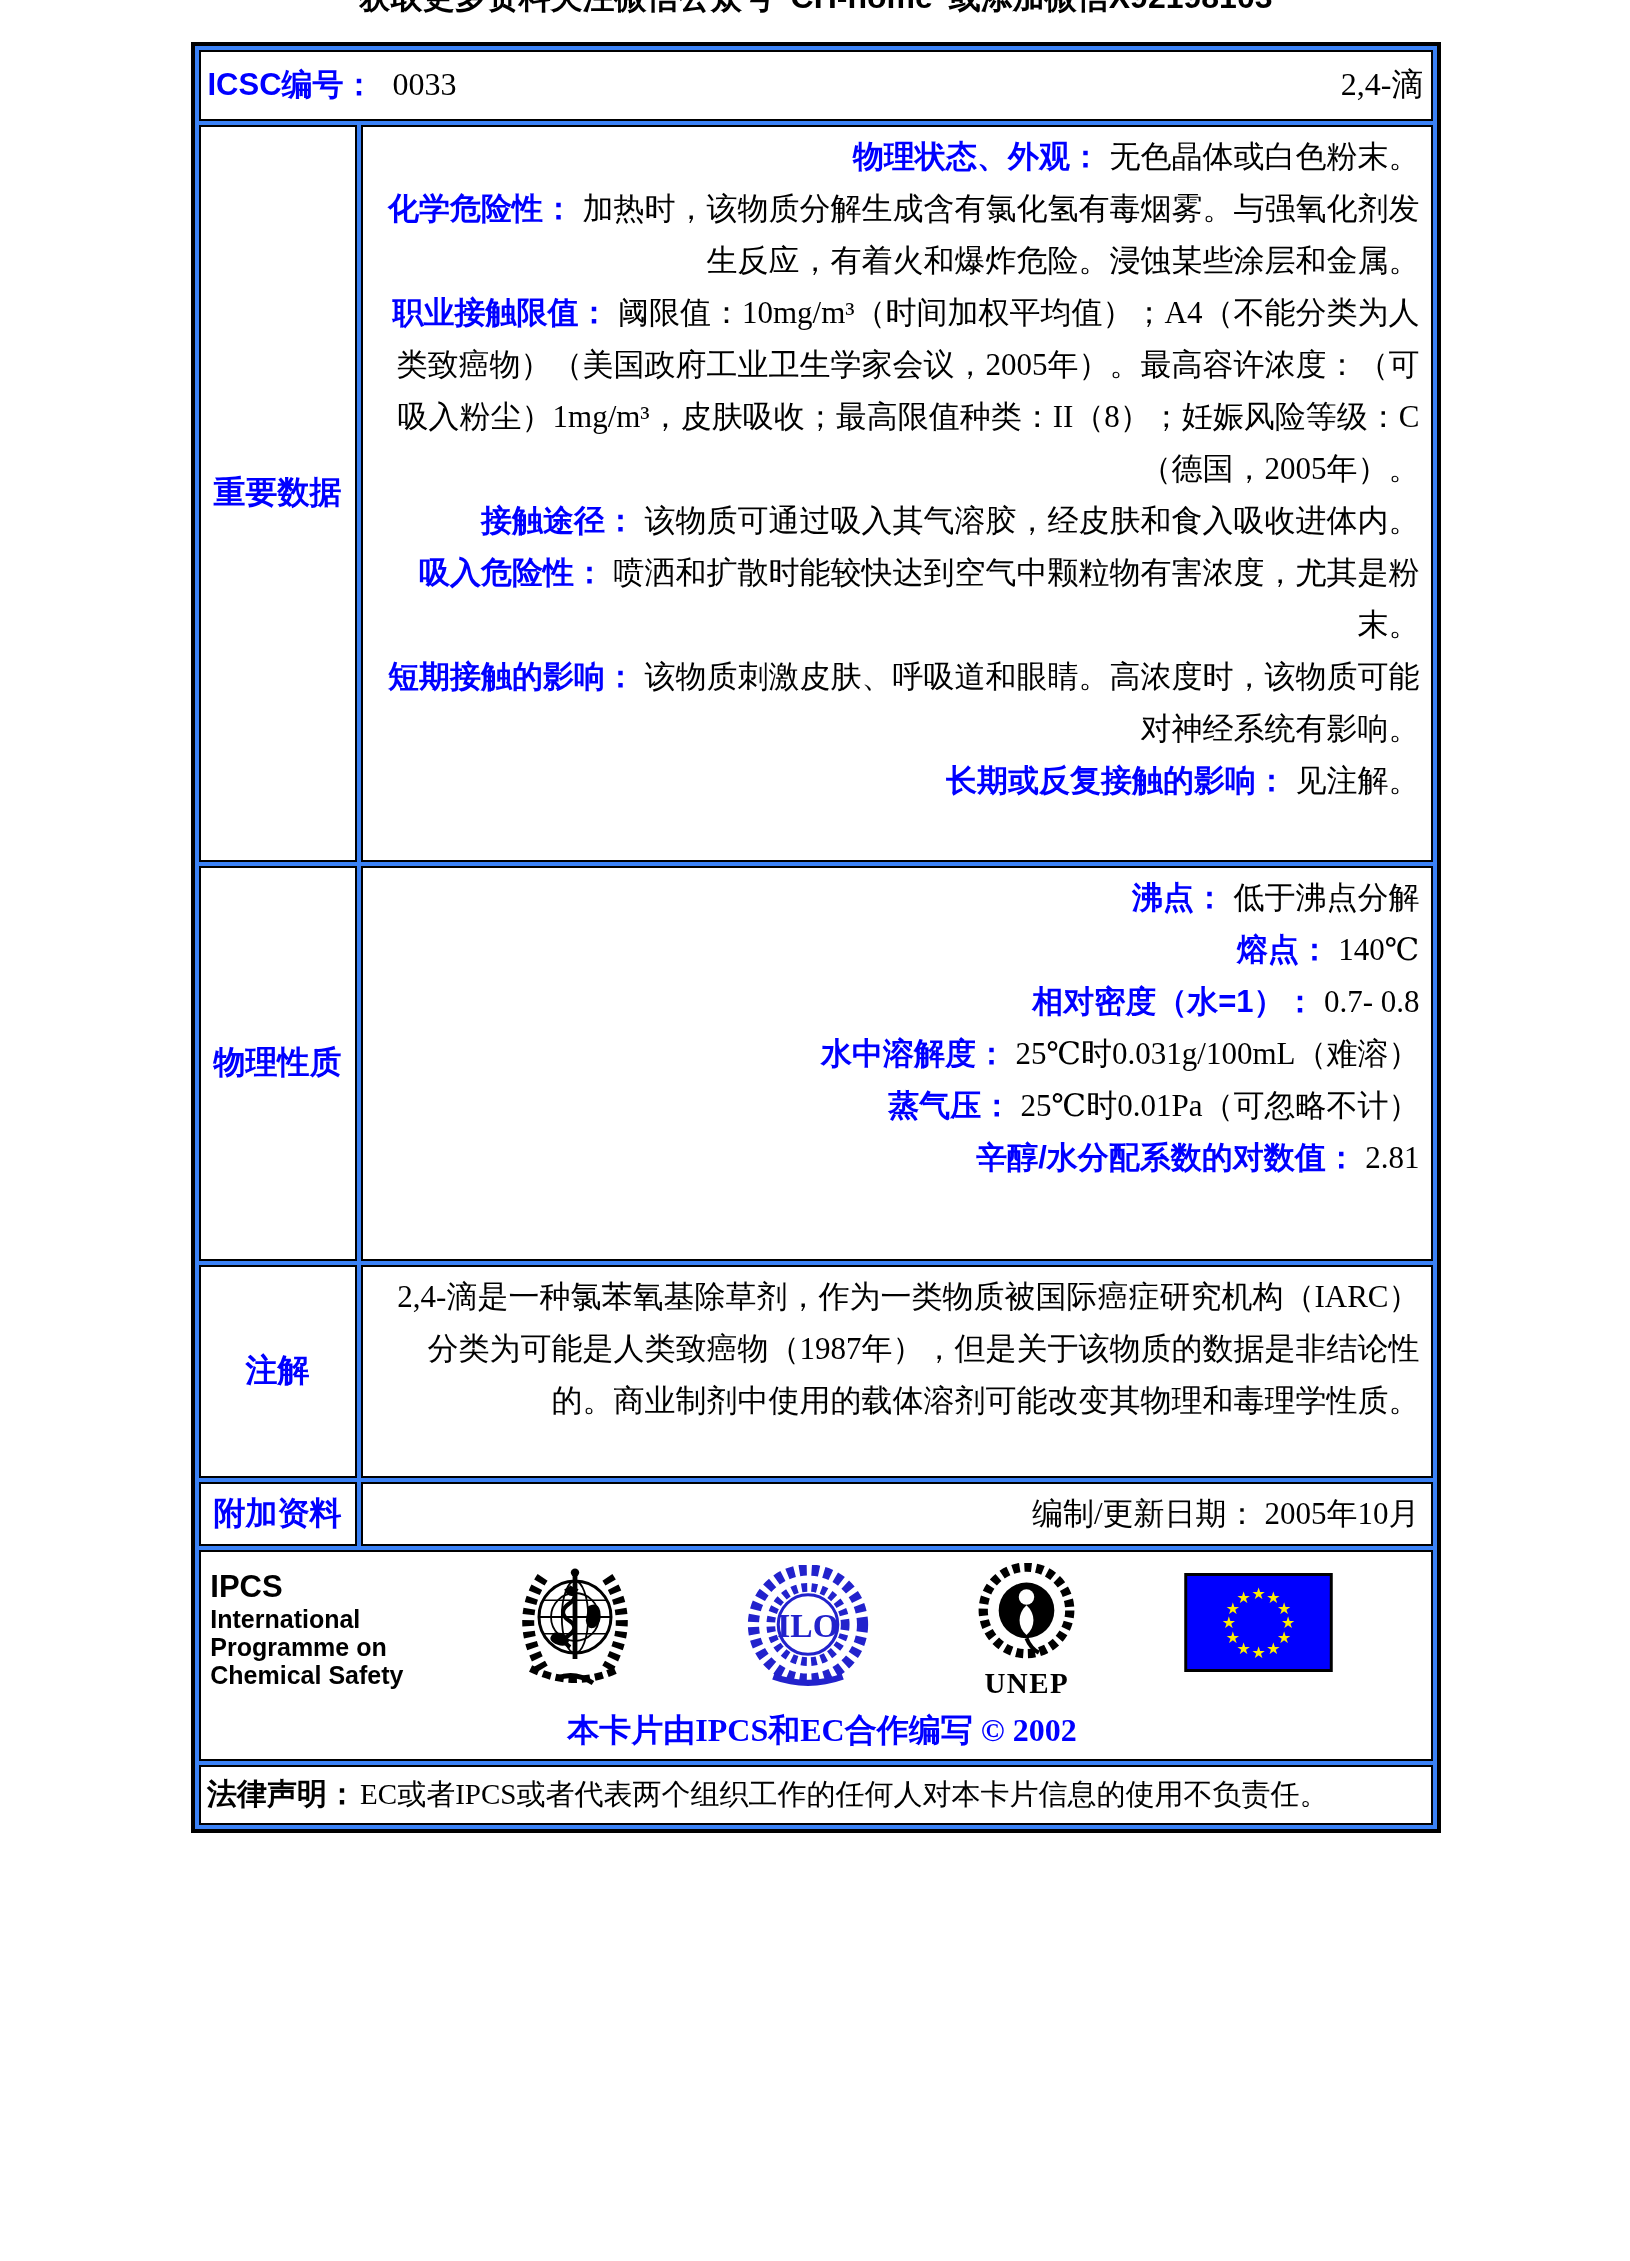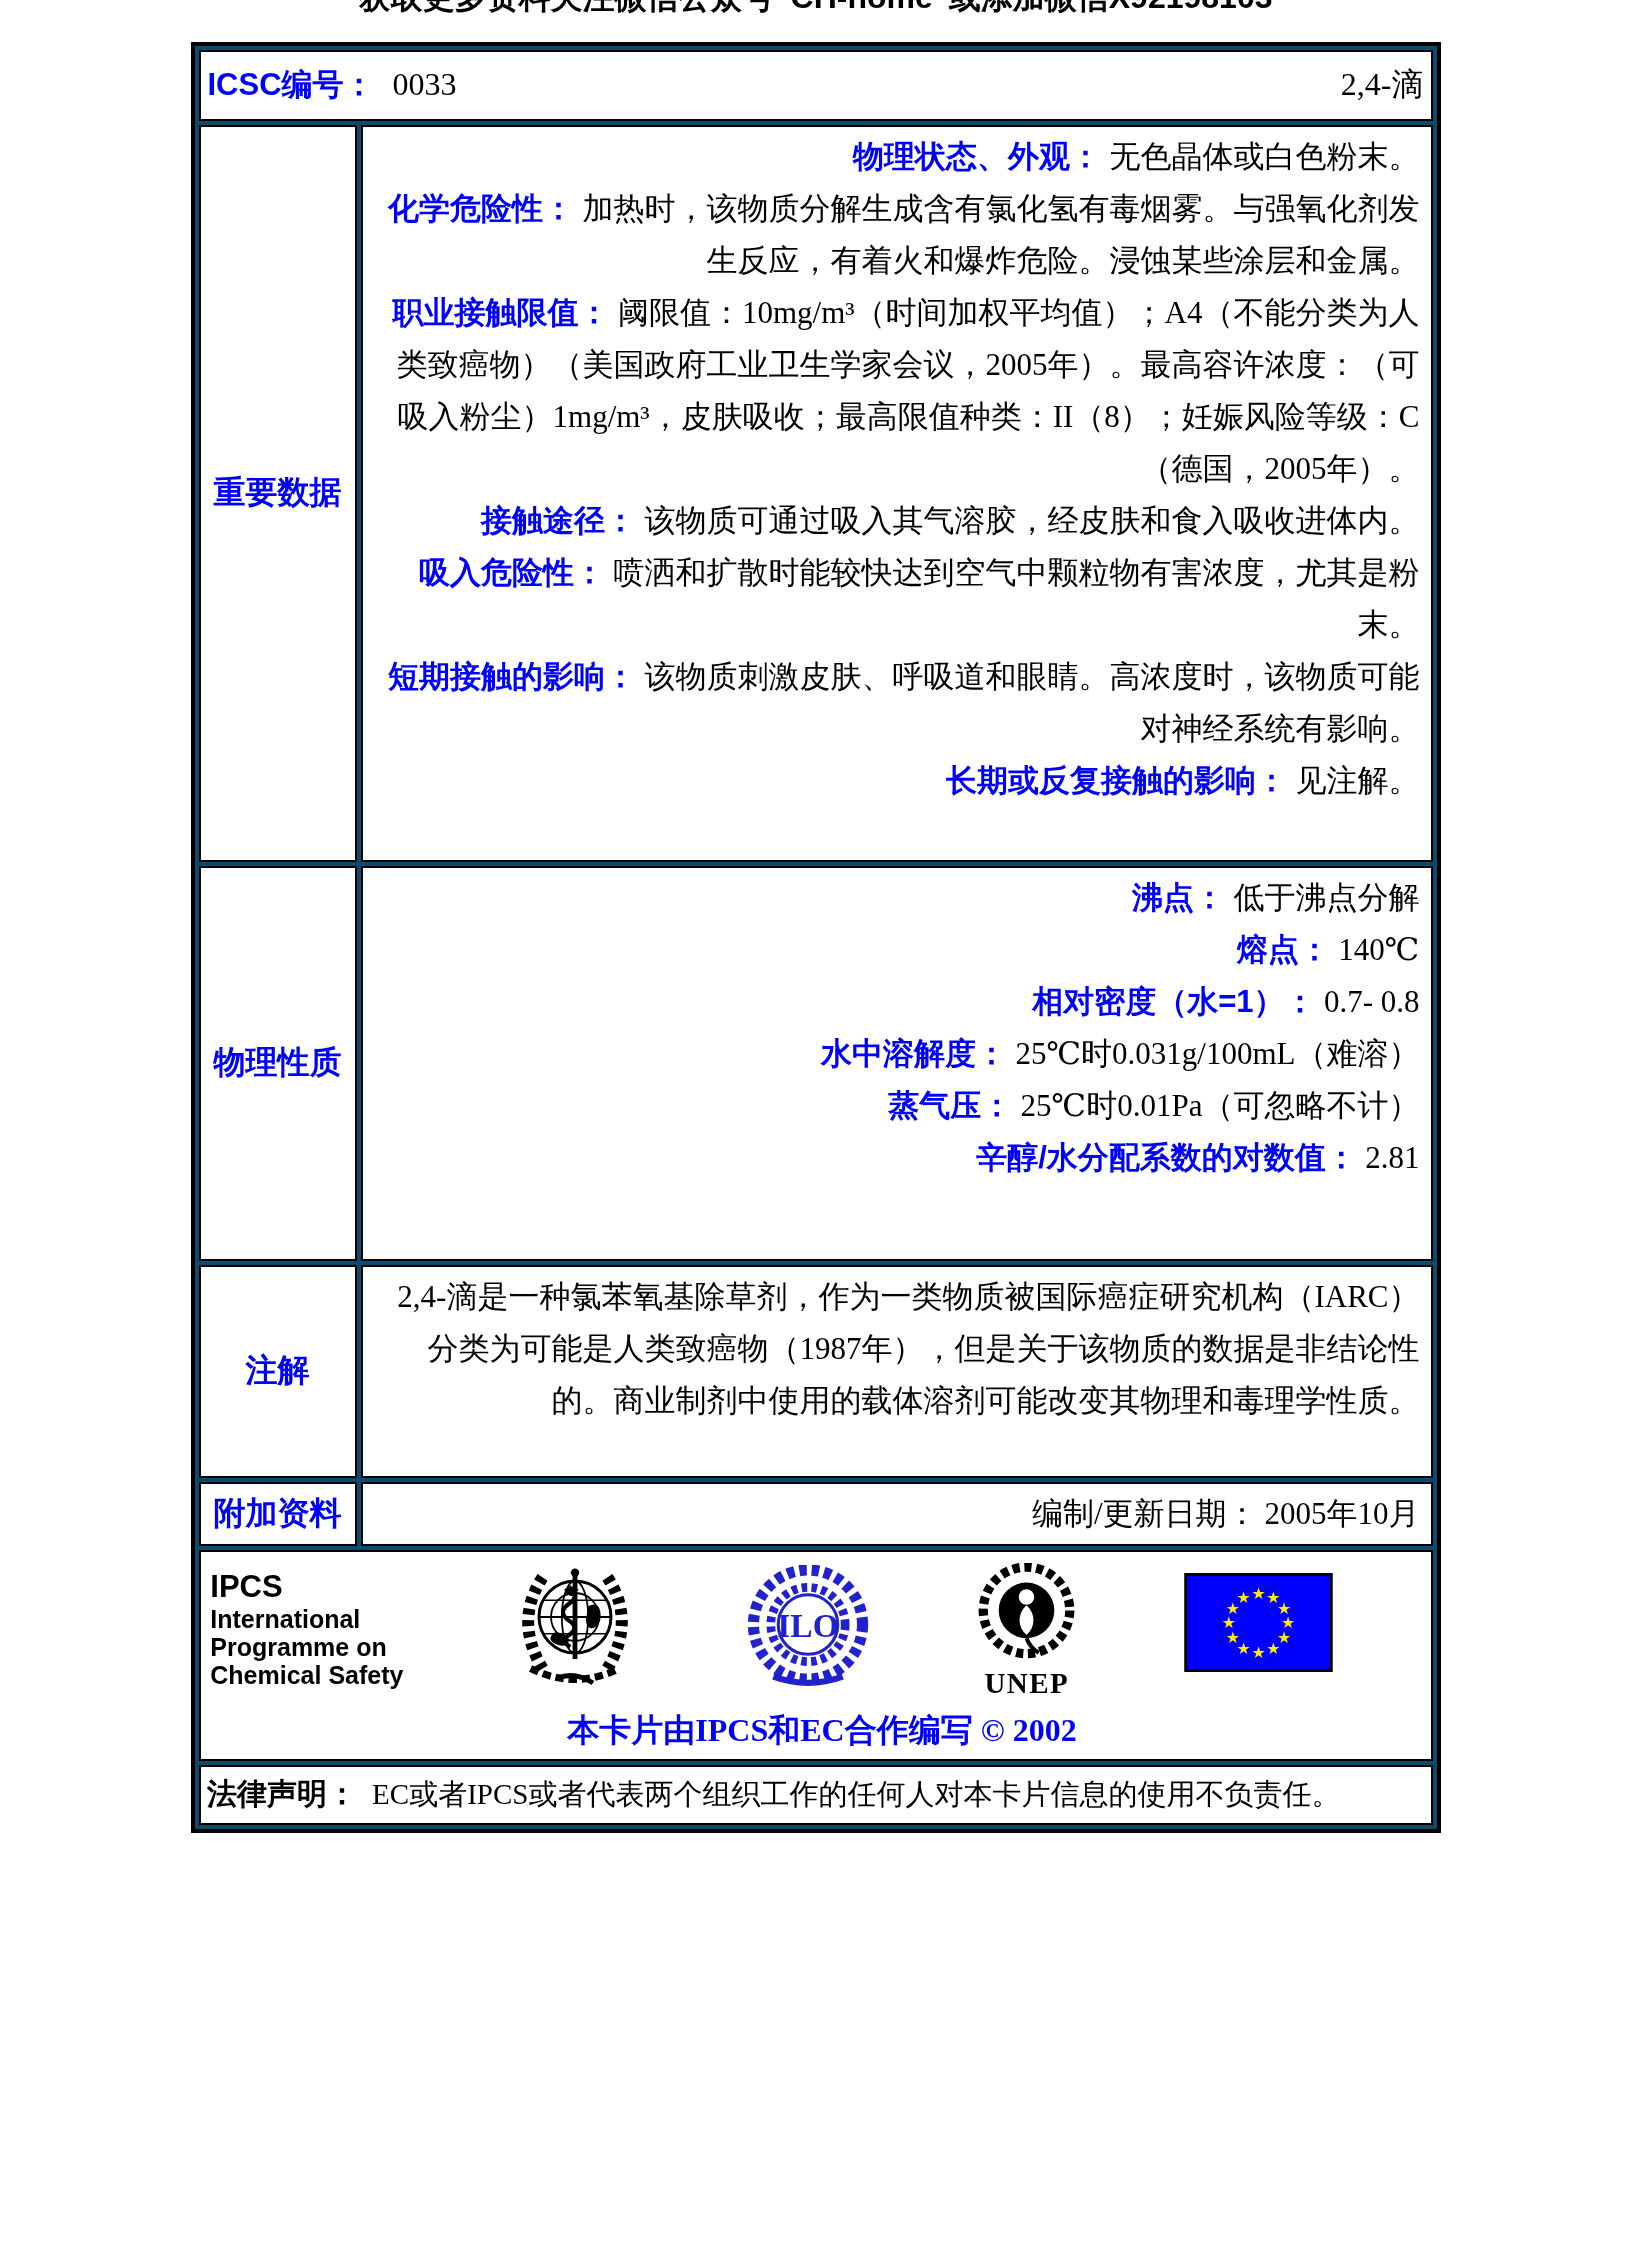--- a/index.html
+++ b/index.html
@@ -28,21 +28,21 @@
     letter-spacing:22px;
     font-family:"Liberation Serif","DejaVu Serif",serif;
   }
   table.card{
     margin:26.5px auto 0 auto;
     width:1250px;
     border:4.2px solid #000;
     border-collapse:separate;
     border-spacing:4.2px;
     table-layout:fixed;
-    background:#0c4a6e;
+    background:#3b82f6;
   }
   td.cell{border:2.8px solid #000;background:#fff;overflow:hidden;}
   td.lab{
     text-align:center;vertical-align:middle;
     color:#0000FF;
     font-family:Liberation Mono, monospace;
     font-weight:bold;font-size:32px;
   }
   td.content{
     vertical-align:top;
@@ -96,21 +96,21 @@
     color:#0000FF;font-weight:bold;font-size:32px;
     margin-top:9.8px;
     font-family:"Liberation Serif","DejaVu Serif",serif;
     margin-left:13px;
   }
   
   .legal-line{padding:0 5.6px;font-size:29px;}
   .legal-key{
     color:#000;font-weight:bold;font-size:30px;
     font-family:"Liberation Sans","DejaVu Sans",sans-serif;
-    margin-right:15px;
+    margin-right:3px;
   }
 </style>
 </head>
 <body>
 
 <div class="page">
 
   <div class="wm-clip">
     <span class="wm-text">获取更多资料关注微信公众号“CH-home”或添加微信X92198103</span>
   </div>

